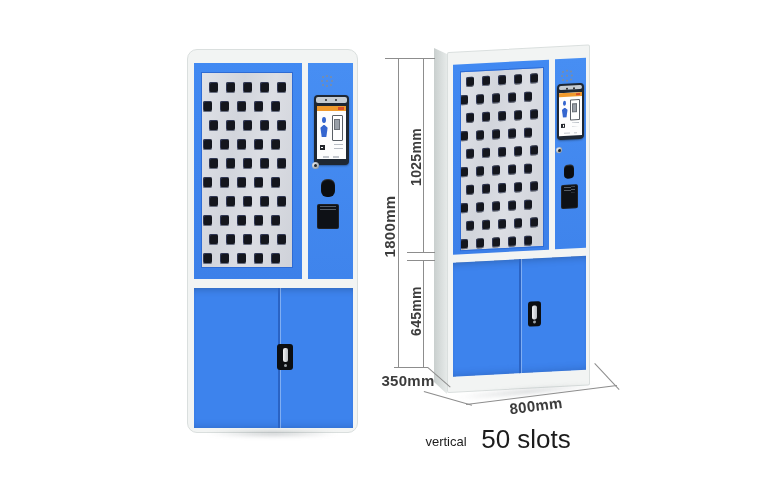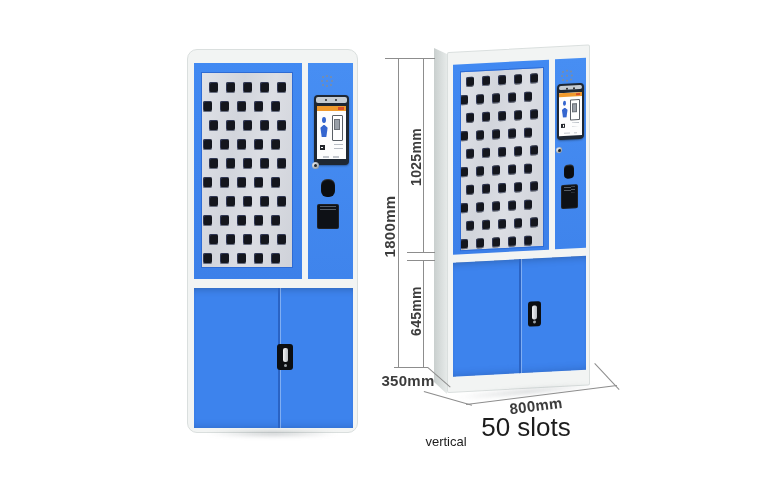--- a/index.html
+++ b/index.html
@@ -102,21 +102,21 @@
       background:radial-gradient(ellipse,rgba(90,100,105,.3),transparent 70%);filter:blur(2px);}
 
   
   .dline{position:absolute;background:#8d8d8d;}
   .dline.rot{transform-origin:0 0;height:1px;}
   .dim-label{position:absolute;font-size:15px;font-weight:700;color:#3c3c3c;
       letter-spacing:.3px;text-align:center;width:70px;}
   .dim-label.vert{transform:rotate(-90deg);}
   .cap{position:absolute;color:#1c1c1c;text-align:center;}
   .cap-orientation{left:406px;top:434px;width:80px;font-size:13px;}
-  .cap-capacity{left:466px;top:412px;width:120px;font-size:26px;}
+  .cap-capacity{left:466px;top:424px;width:120px;font-size:26px;}
 </style>
 </head>
 <body>
 
 <div class="stage">
 
   <div class="machine machine-left">
     <div class="panel wpL">
       <div class="window winL">
           <div class="key-slot" style="left: 7px; top: 8.5px; width: 9px; height: 11px;"></div>

